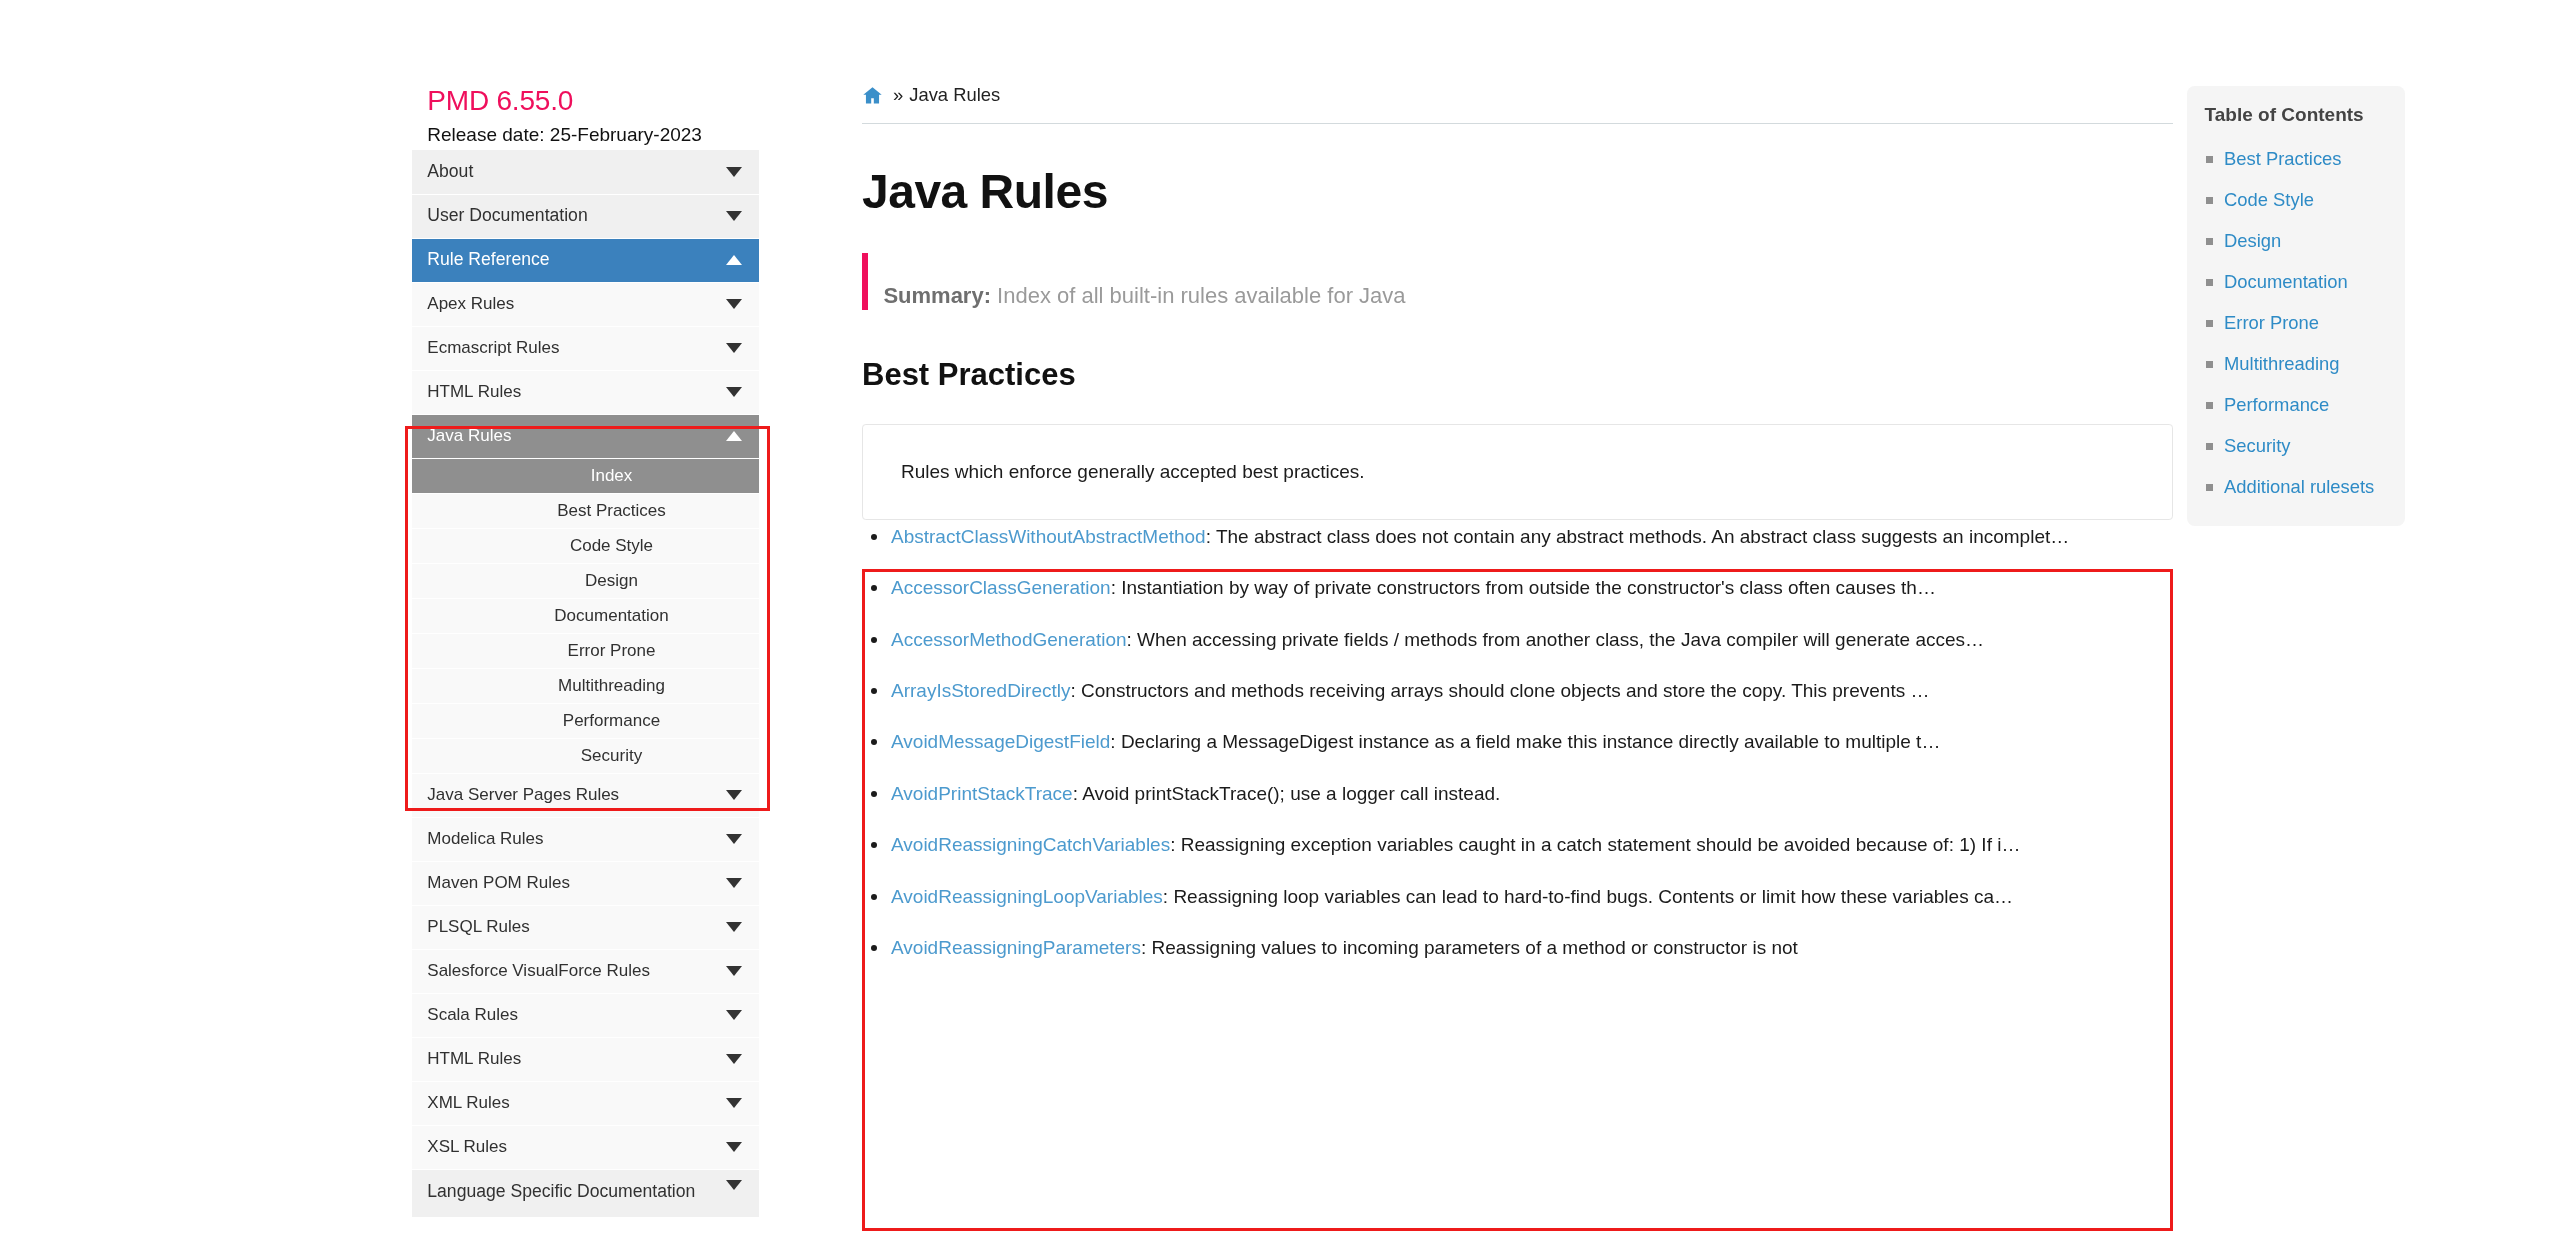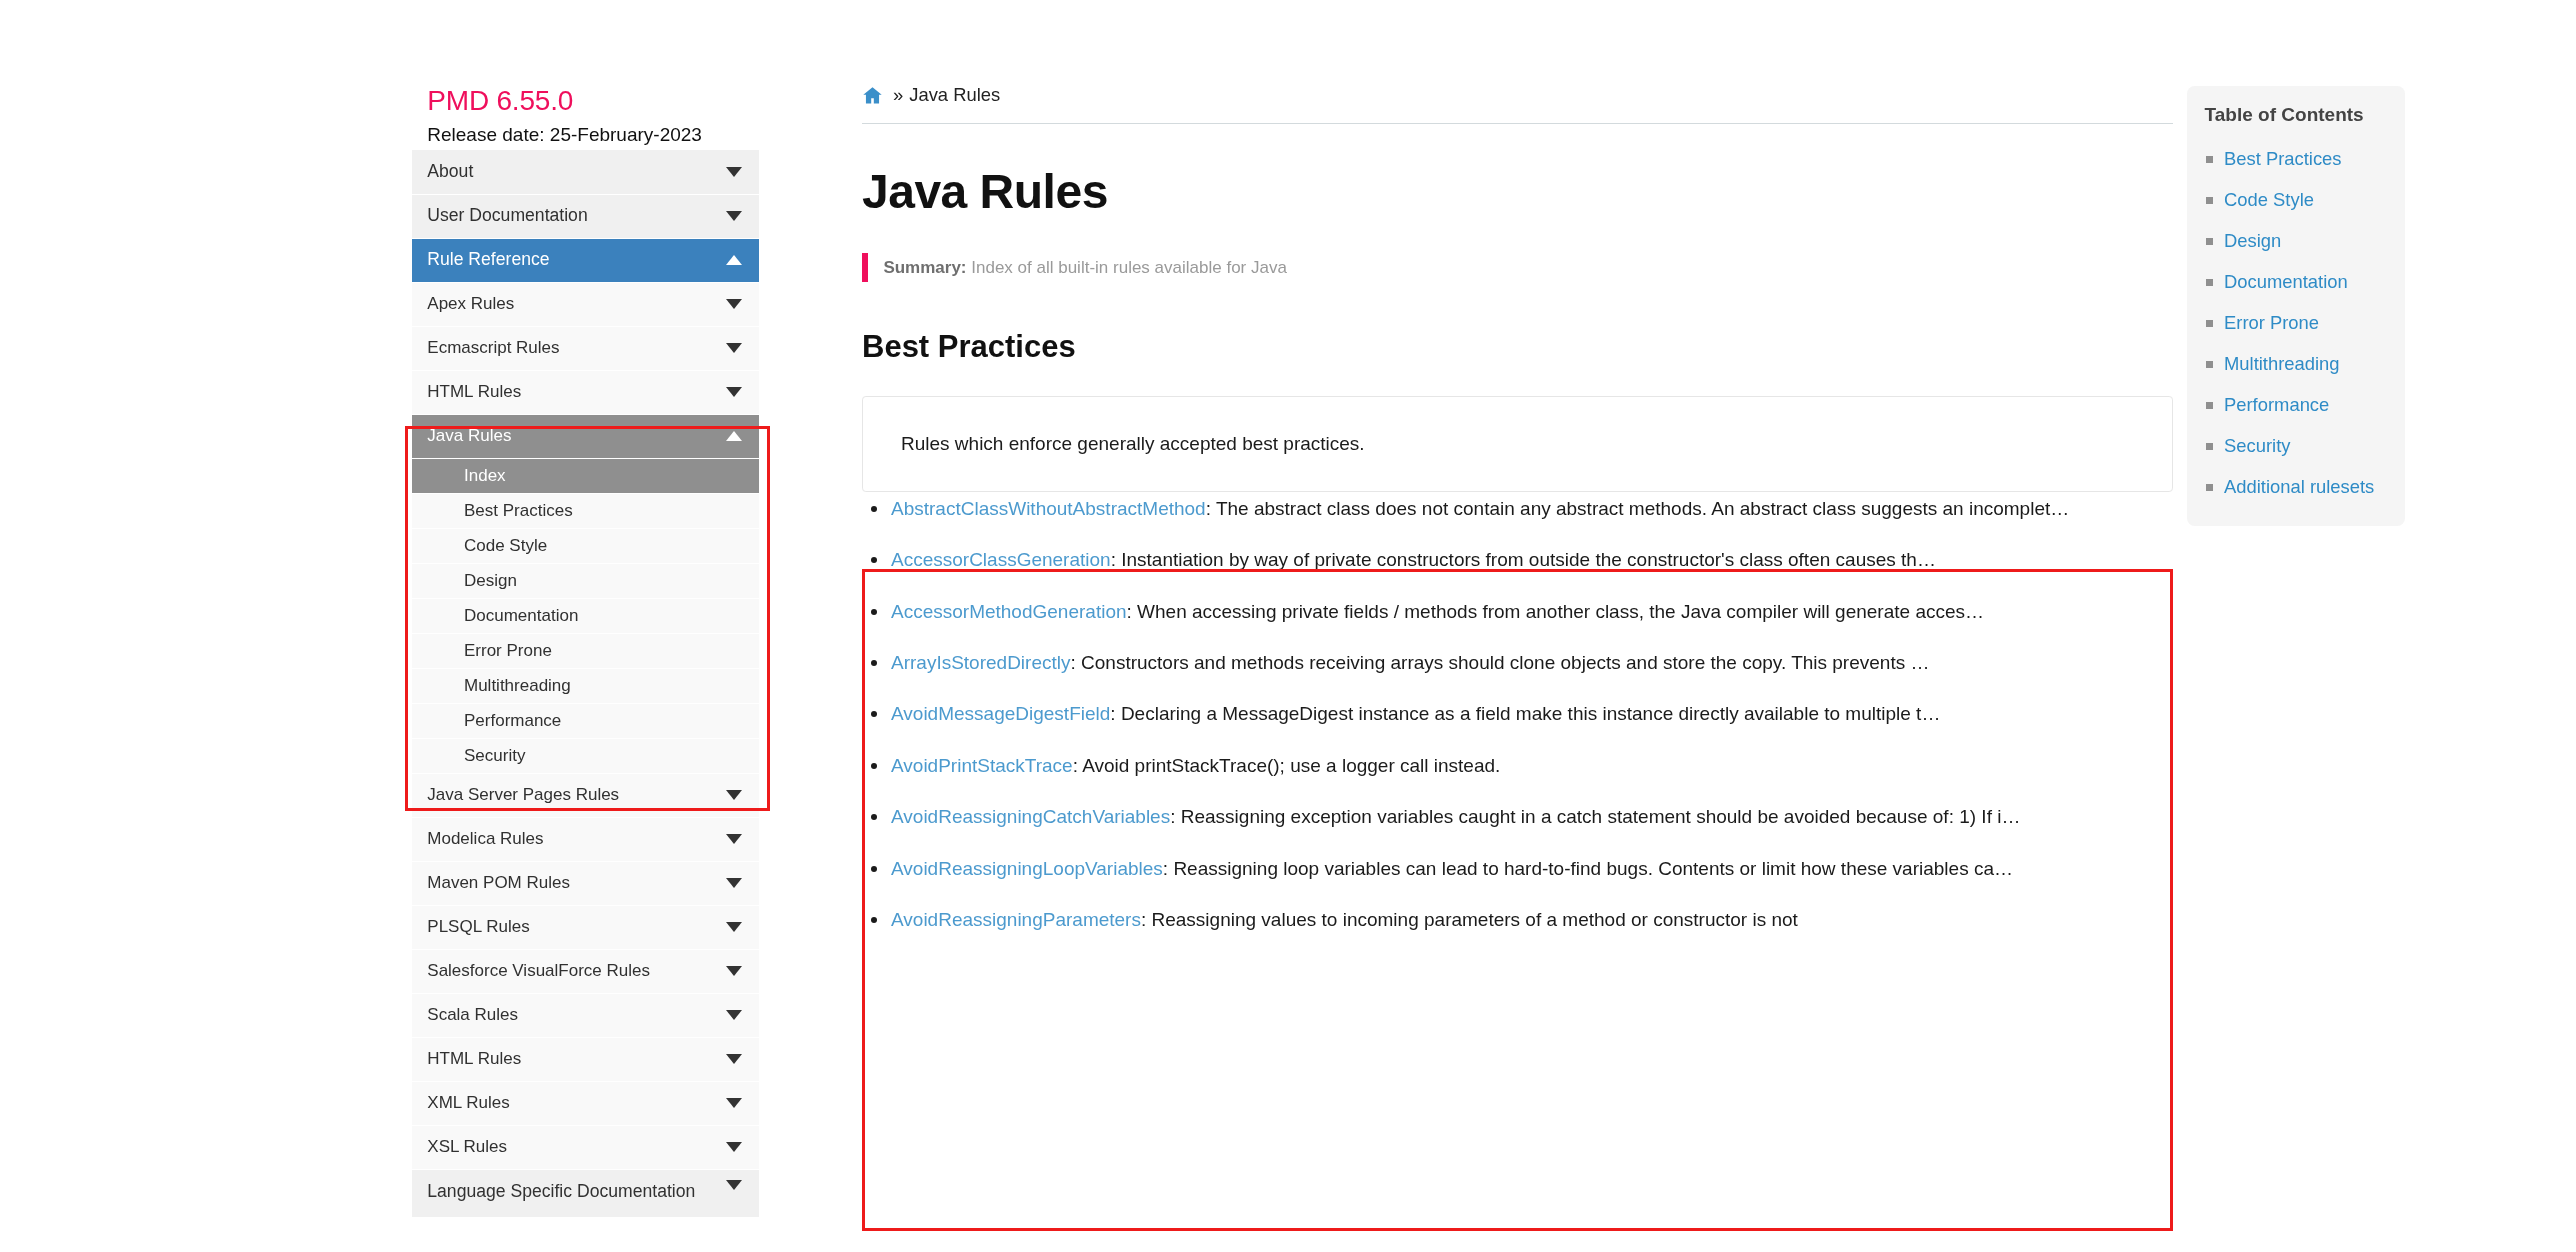--- a/index.html
+++ b/index.html
@@ -61,20 +61,21 @@
 
   .nav-item.level2 { background: #f9f9f9; font-size: 17px; }
   .nav-item.active-blue { background: #3b81bd; color: #ffffff; }
   .nav-item.active-gray { background: #8f8f8f; color: #ffffff; }
   .nav-item.level3 {
     background: #f9f9f9;
     font-size: 17px;
     padding-left: 52px;
     height: 35px;
     color: #313131;
+    text-align: center;
   }
   .nav-item.level3.current { background: #8f8f8f; color: #ffffff; }
 
   .caret {
     width: 0; height: 0;
     margin-right: 17px;
     flex: 0 0 auto;
   }
   .caret.down {
     border-left: 8.4px solid transparent;
@@ -119,24 +120,25 @@
     align-items: stretch;
     margin-top: 34px;
   }
   .summary-bar {
     width: 6.1px;
     background: #ef0f5c;
     flex: 0 0 auto;
     margin-right: 15.3px;
   }
   .summary-text {
-    font-size: 17px;
+    font-size: 22px;
     color: #9a9a9a;
     line-height: 28px;
     padding-top: 0.8px;
+    margin-top: 28px;
   }
   .summary-text b { color: #6f6f6f; font-weight: bold; }
 
   .section-head {
     font-size: 31px;
     font-weight: bold;
     color: #111;
     margin: 46px 0 0 0;
     line-height: 37px;
   }

